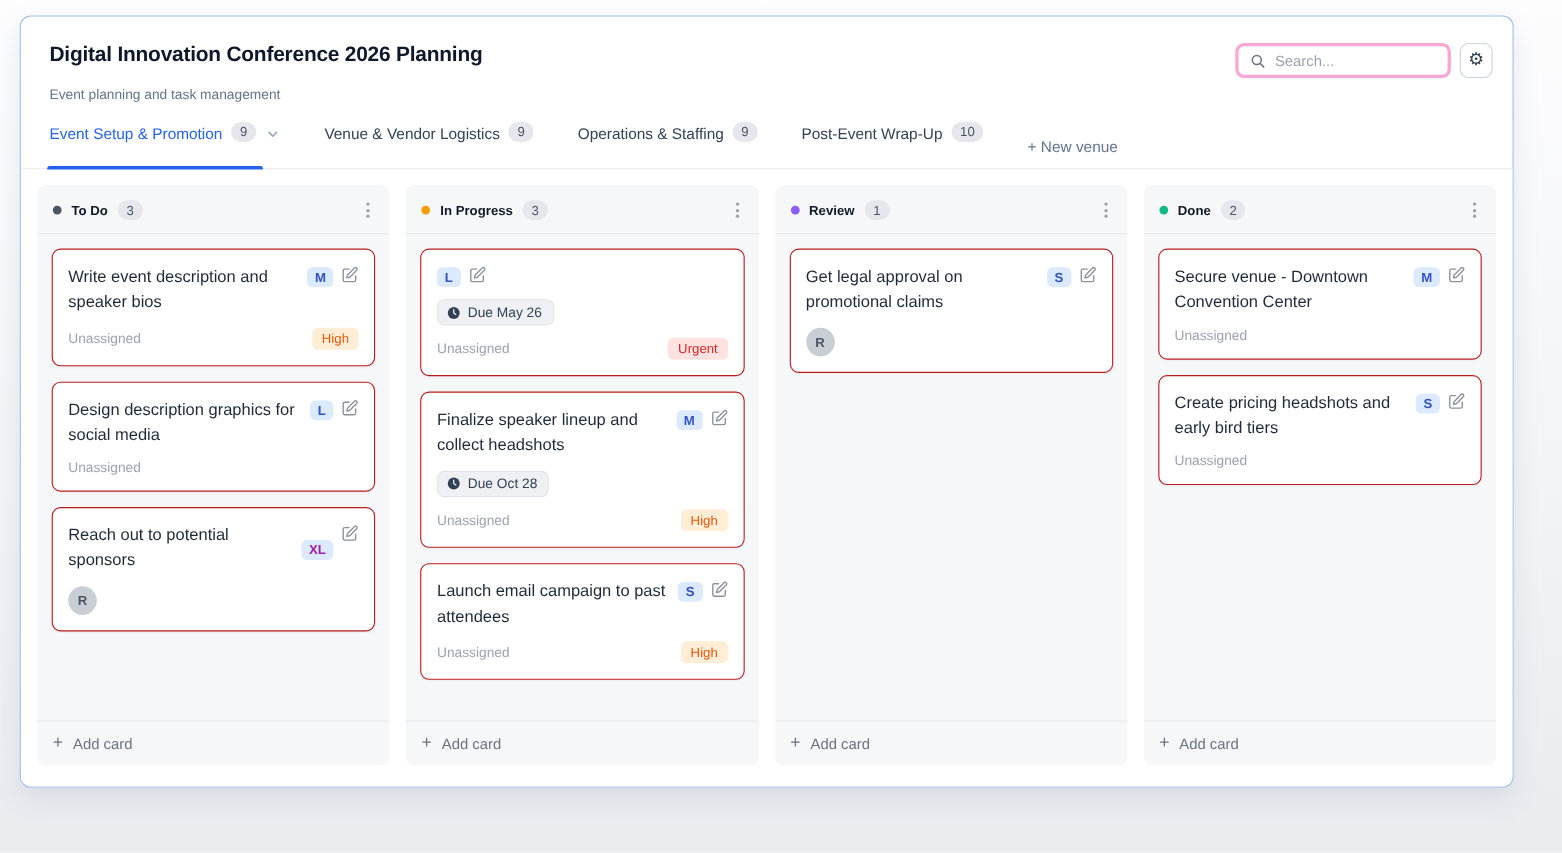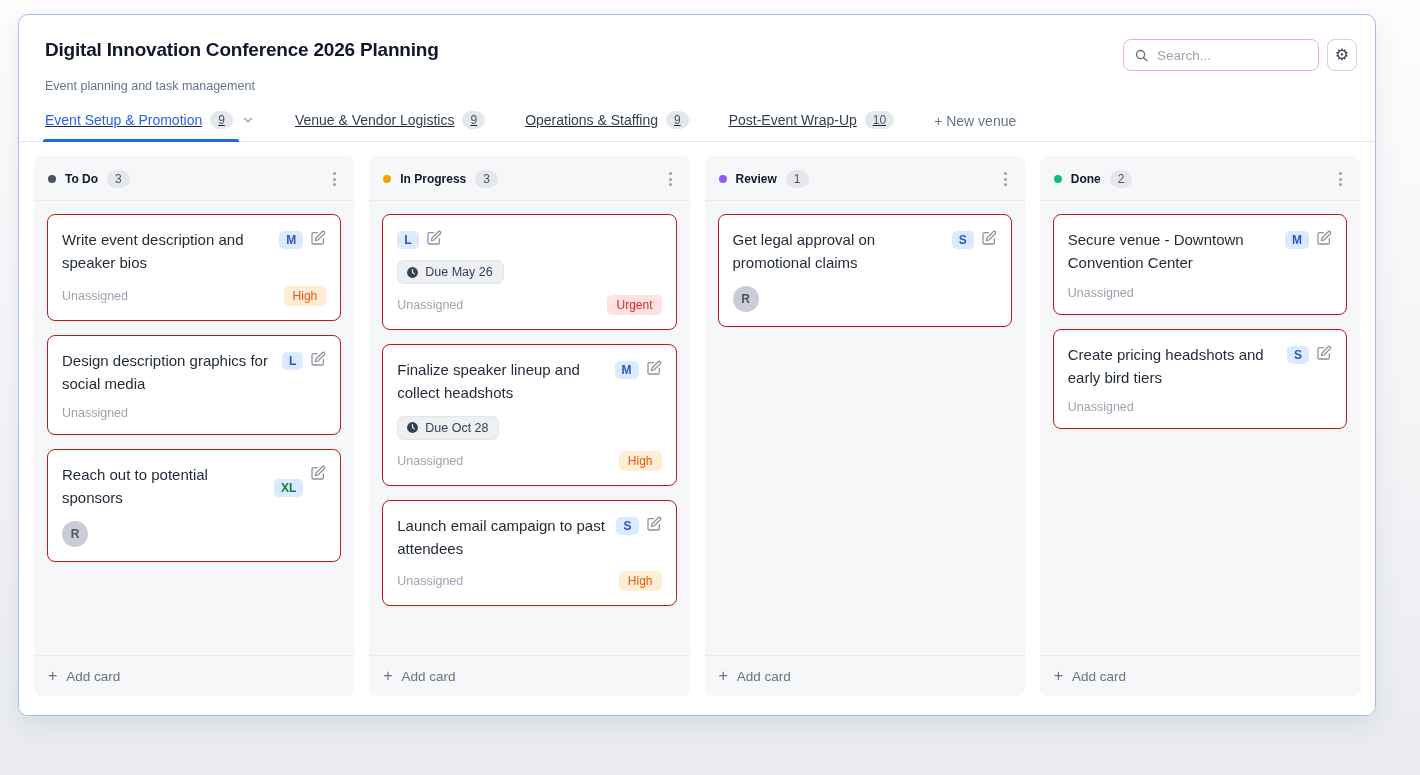--- a/index.html
+++ b/index.html
@@ -15,38 +15,38 @@
     box-shadow:0 10px 24px rgba(100,120,150,.14);
     display:flex; flex-direction:column; overflow:hidden;
   }
   
   .header { padding:24px 26px 0 26px; position:relative; }
   .page-title { font-size:19px; font-weight:700; color:#0f172a; letter-spacing:-0.2px; }
   .page-subtitle { font-size:12.5px; color:#64748b; margin-top:18px; }
   .header-right { position:absolute; right:18px; top:24px; display:flex; gap:8px; align-items:center; }
   .search-box {
     display:flex; align-items:center; gap:8px; width:196px; height:32px;
-    border:1px solid #f9a8d4; border-radius:8px; padding:0 10px; background:#fff;
+    border:3px solid #f9a8d4; border-radius:8px; padding:0 10px; background:#fff;
   }
   .search-box input {
     border:none; outline:none; width:100%; font-size:13.5px;
     font-family:inherit; color:#334155; background:transparent;
   }
   .search-box input::placeholder { color:#9ca3af; }
   .gear-btn {
     width:30px; height:32px; border:1px solid #cbd5e1; border-radius:8px; background:#fff;
     display:flex; align-items:center; justify-content:center; cursor:pointer;
     font-size:16px; color:#374151; line-height:1;
   }
   
   .tabs {
     display:flex; align-items:flex-end; gap:40px; margin-top:18px;
     padding:0 26px; border-bottom:1px solid #e5e7eb;
   }
-  .tab { display:flex; align-items:center; gap:8px; padding-bottom:12px; cursor:pointer; position:relative;text-decoration:underline; }
+  .tab { display:flex; align-items:flex-end; gap:8px; padding-bottom:24px; cursor:pointer; position:relative; }
   .tab .tab-label { font-size:14px; color:#334155; white-space:nowrap; }
   .tab.active .tab-label { color:#2563eb; font-weight:500; }
   .tab.active::after {
     content:""; position:absolute; left:-2px; right:16px; bottom:-1px; height:3px;
     background:#2563eb; border-radius:2px 2px 0 0;
   }
   .count-badge {
     background:#e5e7ec; color:#4b5563; font-size:12px; line-height:1;
     padding:3px 8px; border-radius:10px;
   }
@@ -198,21 +198,21 @@
                 </span>
               </button>
             </div>
             <div class="card-footer">
               <span class="assignee">Unassigned</span>
             </div>
           </article>
           <article class="card">
             <div class="card-top">
               <div class="card-title">Reach out to potential sponsors</div>
-              <span class="size-badge" style="color: #15803d; background: rgb(219, 234, 254); margin-top: 16px;">XL</span>
+              <span class="size-badge" style="color: #a21caf; background: rgb(219, 234, 254); margin-top: 16px;">XL</span>
               <button class="edit-btn">
                 <span style="display: flex;">
                   <svg width="16" height="16" viewBox="0 0 24 24" fill="none" stroke="#8b929e" stroke-width="1.9" stroke-linecap="round" stroke-linejoin="round">
                     <path d="M11 4H5a2 2 0 0 0-2 2v13a2 2 0 0 0 2 2h13a2 2 0 0 0 2-2v-6"></path>
                     <path d="M18.4 2.6a2.1 2.1 0 0 1 3 3L12 15l-4 1 1-4 9.4-9.4z"></path>
                   </svg>
                 </span>
               </button>
             </div>
             <div class="avatar">R</div>

